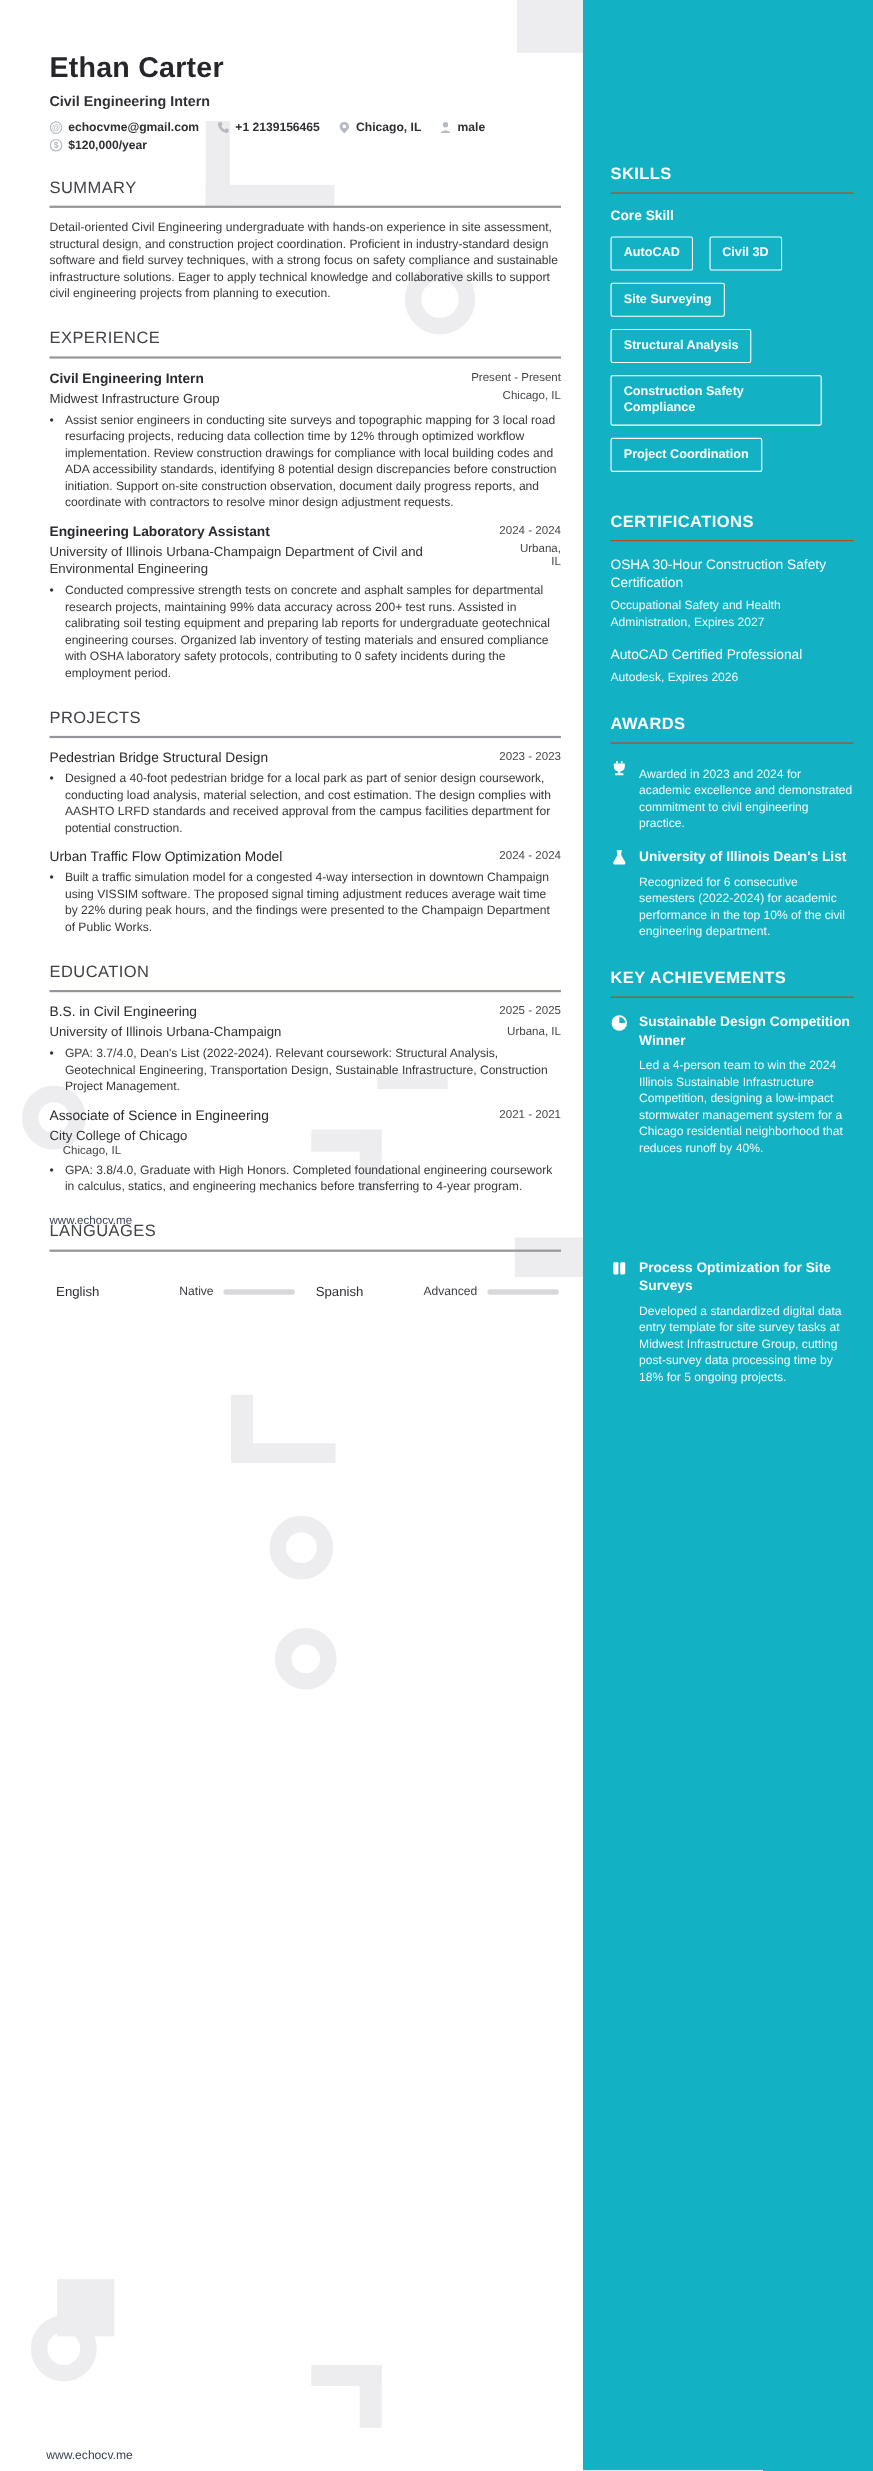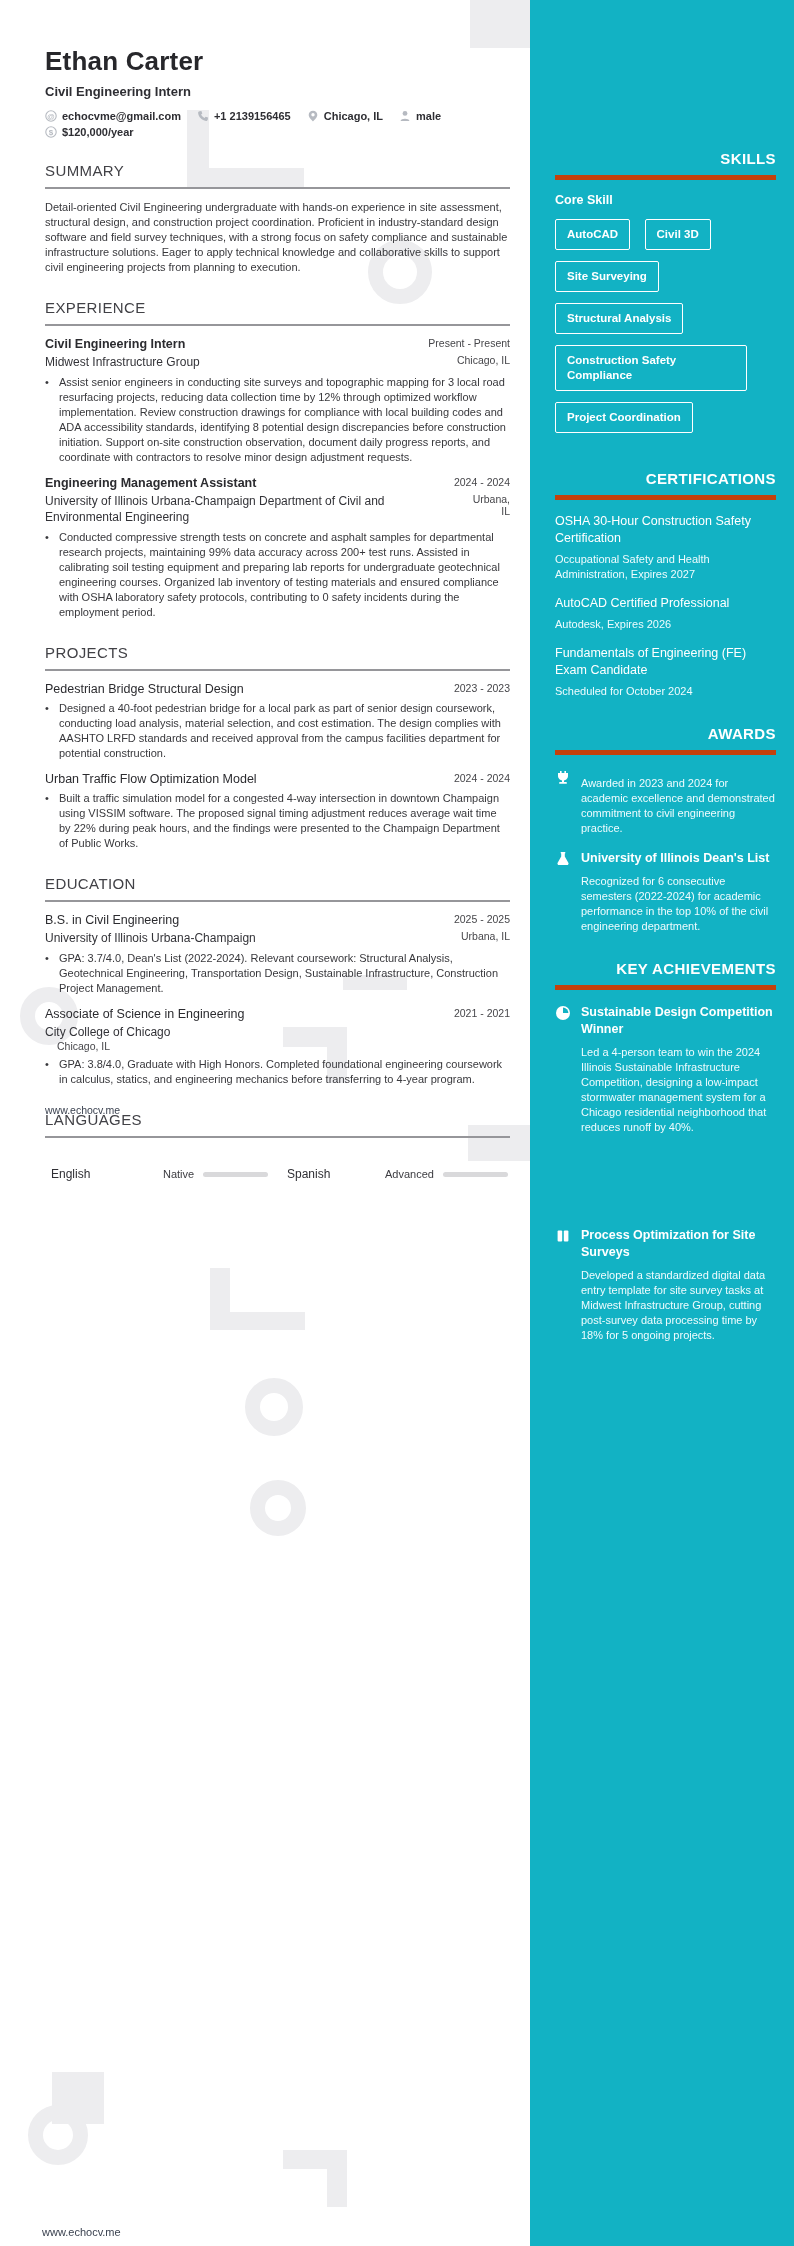--- a/index.html
+++ b/index.html
@@ -32,22 +32,22 @@
   
   .lang-row{position:absolute;left:45px;top:1167px;width:470px;height:16px;z-index:1;}
   .lang-row .lname{position:absolute;font-size:12px;color:#2f2f34;}
   .lang-row .llevel{position:absolute;font-size:11px;color:#3c3c41;}
   .lbar{position:absolute;top:5px;width:65px;height:5px;border-radius:3px;background:#d9d9db;overflow:hidden;}
   .lbar .fill{height:100%;background:#2e2e33;border-radius:3px;}
   .footer-url{position:absolute;left:45px;font-size:10.5px;color:#3b4250;z-index:1;}
   
   .sidebar{position:absolute;left:530px;top:0;width:264px;height:2246px;background:#12b2c4;z-index:1;
            box-sizing:border-box;padding:150px 18px 0 25px;color:#ffffff;}
-  .s-head{font-size:15px;font-weight:700;letter-spacing:.4px;border-bottom:5px solid #c2410c;
-          padding-bottom:8px;color:#fff;text-align:right;}
+  .s-head{font-size:15px;font-weight:700;letter-spacing:.4px;border-bottom:1px solid #c2410c;
+          padding-bottom:8px;color:#fff;}
   .s-sec{margin-top:26px;}
   .s-sub{font-size:12.5px;font-weight:700;margin-top:13px;}
   .chips{margin-top:12px;}
   .chip{display:inline-block;border:1.5px solid #ffffff;border-radius:2px;padding:7px 11px;
         margin:0 10px 11px 0;font-size:11.5px;font-weight:700;line-height:15px;max-width:168px;color:#fff;}
   .cert{margin-top:13px;}
   .cert-title{font-size:12.5px;font-weight:400;line-height:17px;}
   .cert-sub{font-size:11px;font-weight:500;line-height:15px;margin-top:5px;color:#eefcfe;}
   .s-item{display:flex;margin-top:14px;}
   .s-item .s-ico{flex:0 0 26px;padding-top:1px;}
@@ -148,21 +148,21 @@
           <span class="eloc">Chicago, IL</span>
         </div>
         <div class="bullet">
           <span class="dot">•</span>
           <span>Assist senior engineers in conducting site surveys and topographic mapping for 3 local road resurfacing projects, reducing data collection time by 12% through optimized workflow implementation. Review construction drawings for compliance with local building codes and ADA accessibility standards, identifying 8 potential design discrepancies before construction initiation. Support on-site construction observation, document daily progress reports, and coordinate with contractors to resolve minor design adjustment requests.</span>
         </div>
       </div>
 
       <div class="entry">
         <div class="erow">
-          <span class="etitle">Engineering Management Assistant</span>
+          <span class="etitle">Engineering Laboratory Assistant</span>
           <span class="edates">2024 - 2024</span>
         </div>
         <div class="erow" style="margin-top:3px;">
           <span class="ecompany">University of Illinois Urbana-Champaign Department of Civil and Environmental Engineering</span>
           <span class="eloc narrow">Urbana, IL</span>
         </div>
         <div class="bullet">
           <span class="dot">•</span>
           <span>Conducted compressive strength tests on concrete and asphalt samples for departmental research projects, maintaining 99% data accuracy across 200+ test runs. Assisted in calibrating soil testing equipment and preparing lab reports for undergraduate geotechnical engineering courses. Organized lab inventory of testing materials and ensured compliance with OSHA laboratory safety protocols, contributing to 0 safety incidents during the employment period.</span>
         </div>
@@ -196,21 +196,21 @@
     </section>
 
     <section class="sec">
       <div class="sec-head">EDUCATION</div>
 
       <div class="entry">
         <div class="erow">
           <span class="etitle" style="font-weight:400;font-size:12.5px;">B.S. in Civil Engineering</span>
           <span class="edates">2025 - 2025</span>
         </div>
-        <div class="erow" style="margin-top:3px;">
+        <div class="erow" style="margin-top:3px;align-items:center;">
           <span class="ecompany">University of Illinois Urbana-Champaign</span>
           <span class="eloc">Urbana, IL</span>
         </div>
         <div class="bullet">
           <span class="dot">•</span>
           <span>GPA: 3.7/4.0, Dean's List (2022-2024). Relevant coursework: Structural Analysis, Geotechnical Engineering, Transportation Design, Sustainable Infrastructure, Construction Project Management.</span>
         </div>
       </div>
 
       <div class="entry">
@@ -265,24 +265,20 @@
     <section class="s-sec">
       <div class="s-head">CERTIFICATIONS</div>
       <div class="cert">
         <div class="cert-title">OSHA 30-Hour Construction Safety Certification</div>
         <div class="cert-sub">Occupational Safety and Health Administration, Expires 2027</div>
       </div>
       <div class="cert">
         <div class="cert-title">AutoCAD Certified Professional</div>
         <div class="cert-sub">Autodesk, Expires 2026</div>
       </div>
-      <div class="cert">
-        <div class="cert-title">Fundamentals of Engineering (FE) Exam Candidate</div>
-        <div class="cert-sub">Scheduled for October 2024</div>
-      </div>
     </section>
 
     <section class="s-sec">
       <div class="s-head">AWARDS</div>
 
       <div class="s-item">
         <span class="s-ico">
           <svg viewBox="0 0 16 16">
               <path d="M3 3 h10 v3.2 a5 4.2 0 0 1 -10 0 Z" fill="#fff"></path>
               <rect x="7" y="9.6" width="2" height="2.4" fill="#fff"></rect>

